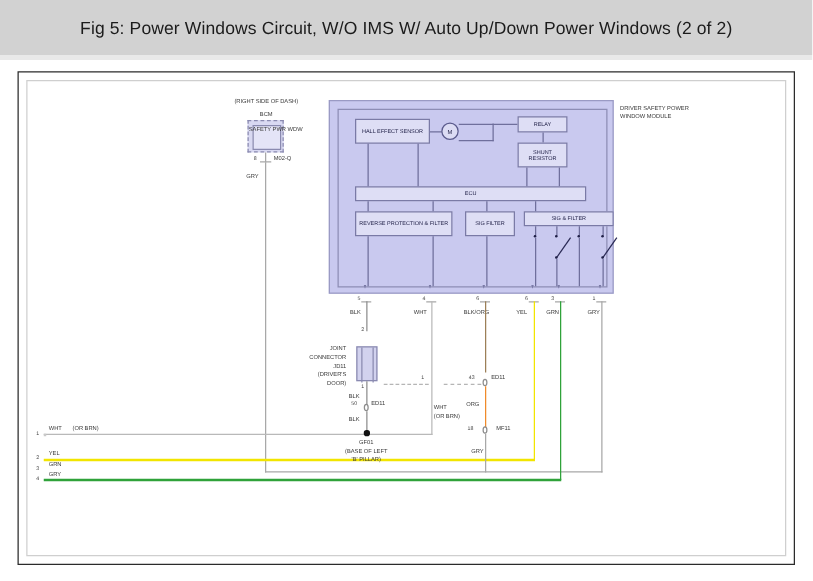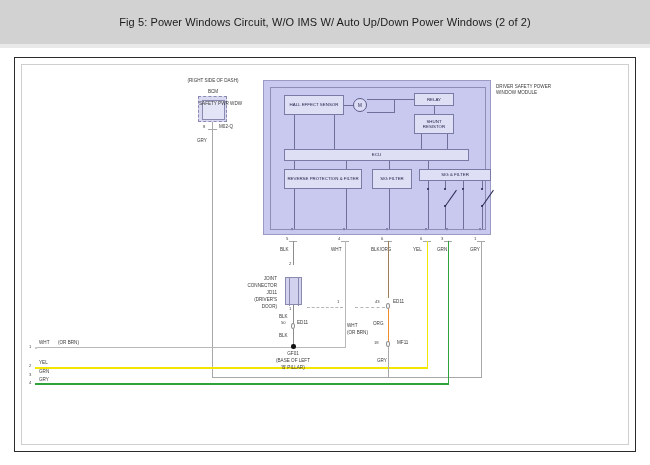--- a/index.html
+++ b/index.html
@@ -16,21 +16,21 @@
     background: #ffffff;
   }
   
   #titlebar {
     position: absolute; left: 0; top: 0;
     width: 650px; height: 44px;
     background: #d2d2d2;
     display: flex; align-items: center; justify-content: center;
   }
   #title-text {
-    font-size: 11px;
+    font-size: 14px;
     color: #1b1b1b;
     letter-spacing: .1px;
     white-space: nowrap;
   }
   #titlebar-bottom {
     position: absolute; left: 0; top: 44px;
     width: 650px; height: 4px;
     background: #e9e9e9;
   }
   

